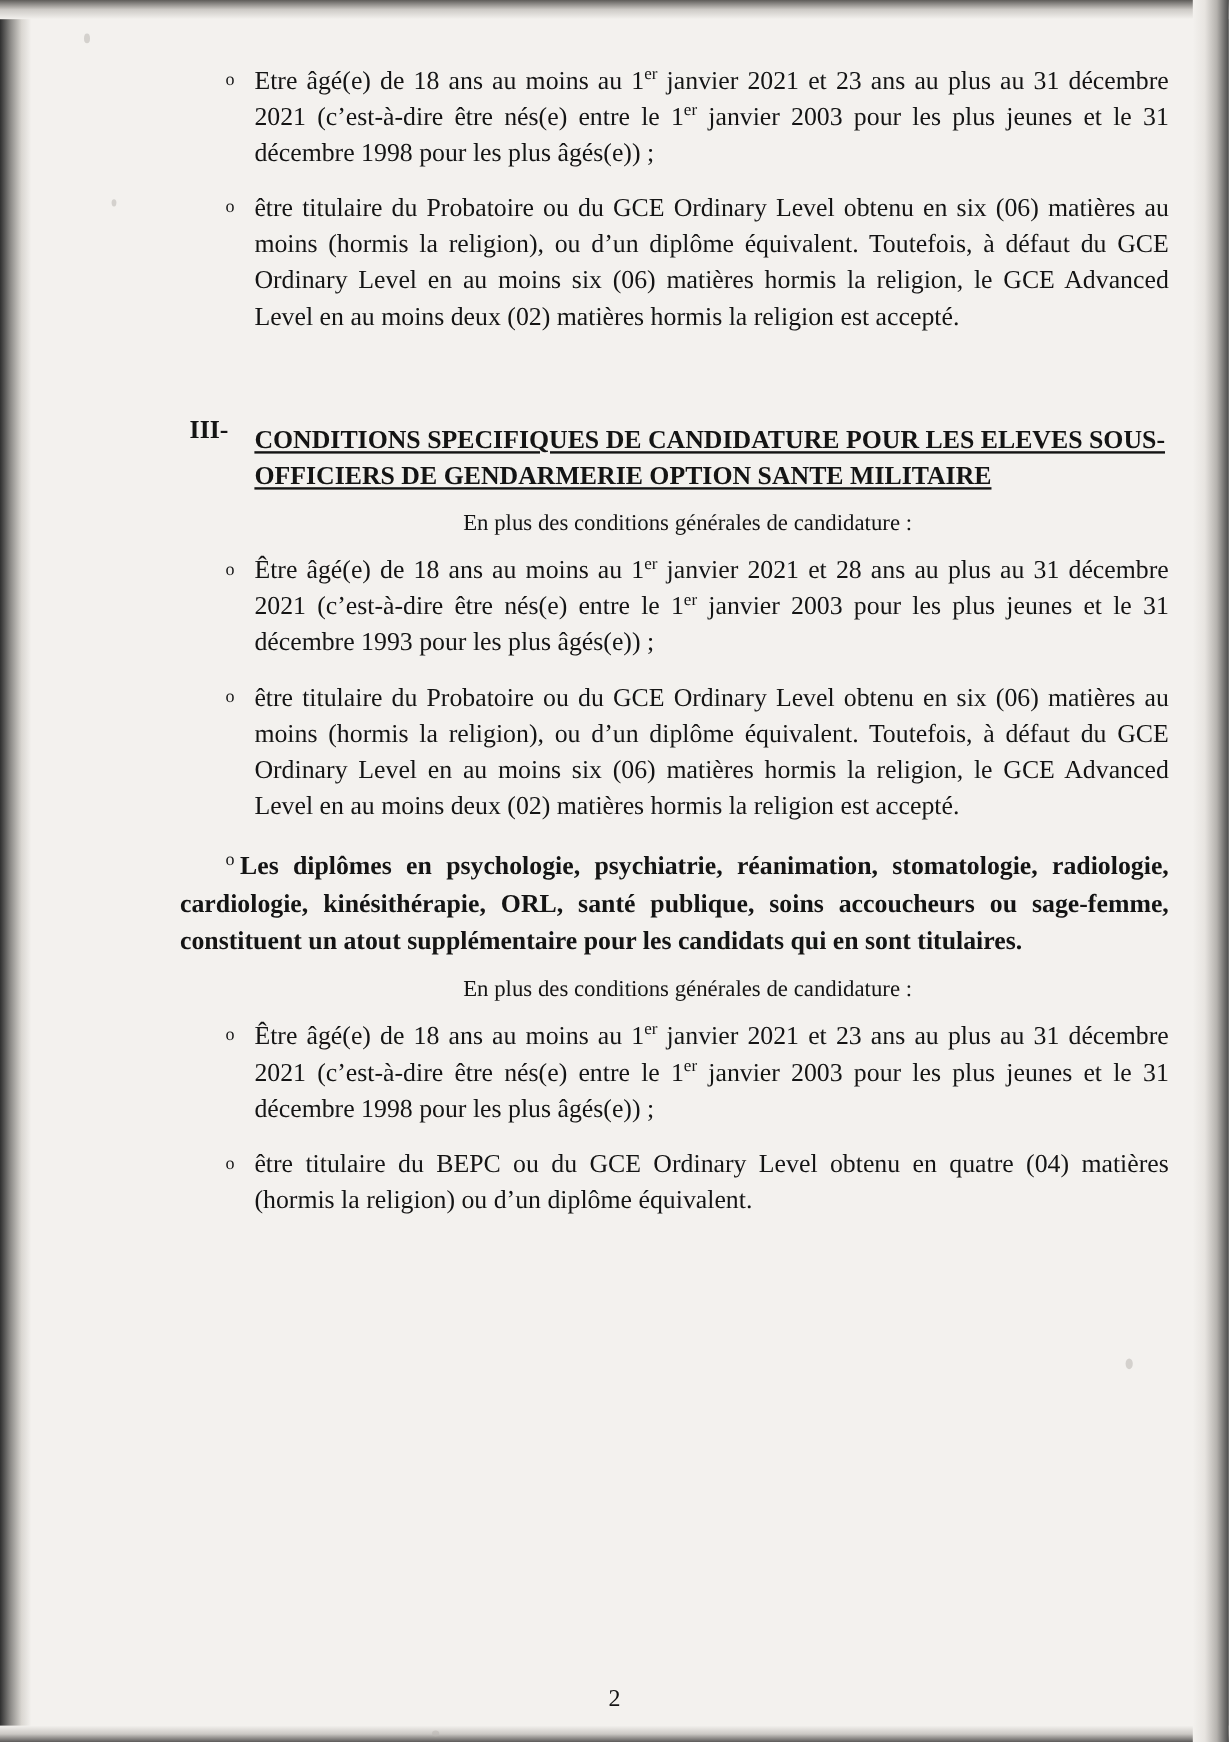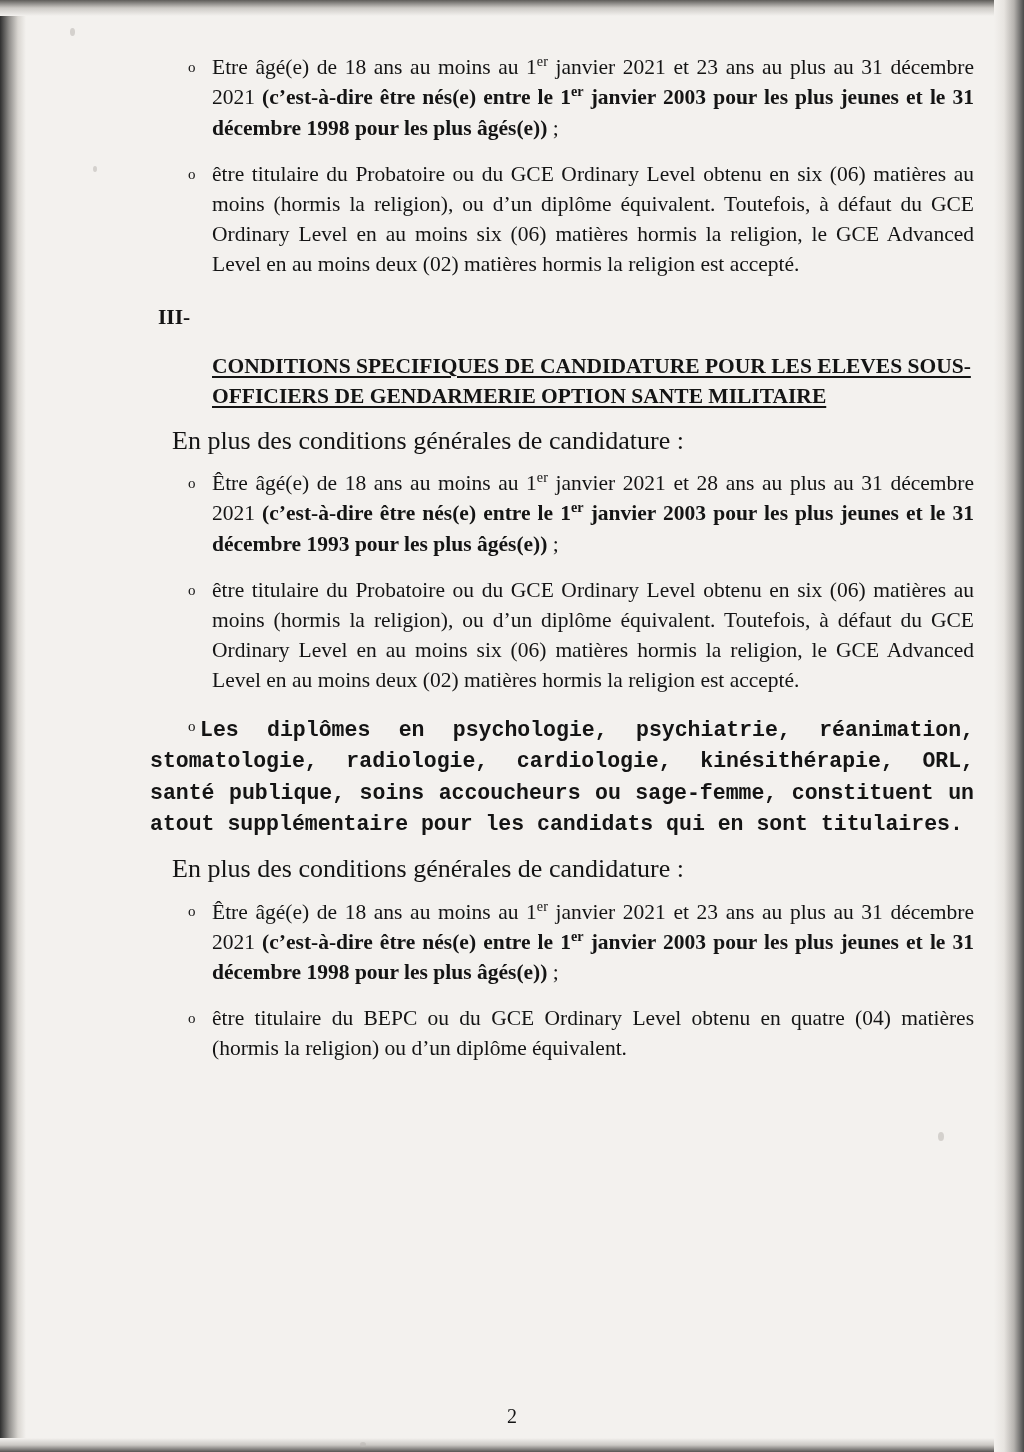--- a/index.html
+++ b/index.html
@@ -72,28 +72,28 @@
     line-height: 1.40;
     text-align: justify;
   }
   ul.bullets > li .marker {
     position: absolute;
     left: 38px;
     top: 1px;
     font-size: 15px;
     line-height: 1.9;
   }
-  b, .b { font-weight: bold; }
+  b, .b { font-weight: normal; }
   .sup { font-size: 0.66em; vertical-align: super; }
 
   .section {
     margin-top: 26px;
     margin-bottom: 10px;
     display: flex;
-    align-items: flex-start;
+    align-items: center;
   }
   .section .num {
     font-weight: bold;
     font-size: 21.5px;
     width: 62px;
     flex: 0 0 62px;
     padding-left: 8px;
     box-sizing: border-box;
   }
   .section .head {
@@ -102,32 +102,32 @@
     line-height: 1.42;
     text-decoration: underline;
     text-underline-offset: 3px;
     margin-top: 46px;
   }
   .section.centerhead .head { text-align: center; flex: 1; }
 
   .lead {
     margin: 14px 0 12px 0;
     padding-left: 22px;
-    font-size: 26px;
+    font-size: 19px;
+    text-align: center;
   }
 
   .blockpara {
     margin-top: 20px;
     margin-bottom: 8px;
     font-size: 21.5px;
     line-height: 1.46;
     text-align: justify;
     font-weight: bold;
     text-indent: 50px;
-    font-family: Liberation Mono, monospace;
   }
 
   .pagenum {
     position: absolute;
     left: 0; right: 0;
     top: 1405px;
     text-align: center;
     font-size: 20px;
   }
 

